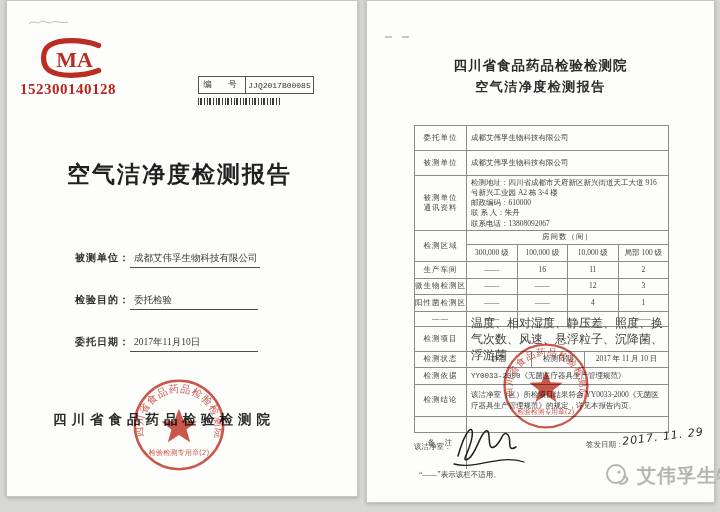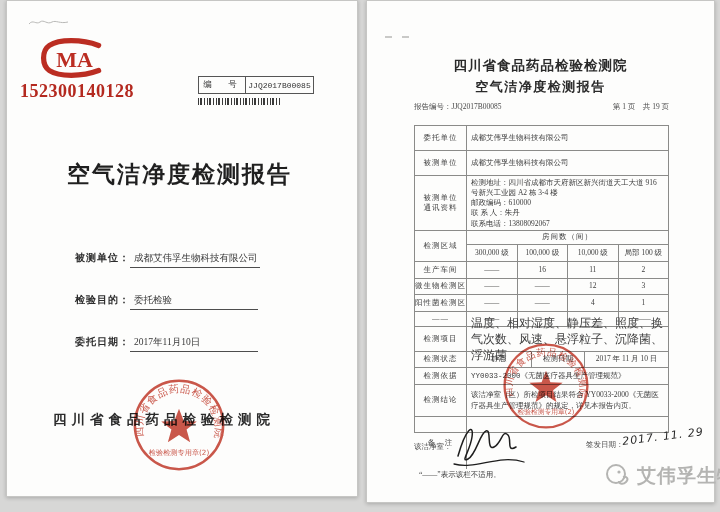--- a/index.html
+++ b/index.html
@@ -14,21 +14,21 @@
     box-shadow:0 1px 4px rgba(0,0,0,.22);
   }
   .page-left{ left:6px;  width:352px; height:497px; }
   .page-right{ left:366px; width:349px; height:503px; }
 
   
   .scribble{ position:absolute; left:20px; top:14px; }
   .cma-logo{ position:absolute; left:32px; top:36px; }
   .cma-number{
     position:absolute; left:13px; top:80px; width:120px;
-    color:#b4291f; font-size:18px; font-weight:bold; letter-spacing:.5px;
+    color:#b4291f; font-size:15px; font-weight:bold; letter-spacing:.5px;
   }
   .serial-box{
     position:absolute; left:191px; top:75px; width:116px; height:18px;
     display:flex; border:1px solid #555; box-sizing:border-box;
     font-size:8.5px; color:#333; align-items:stretch;
   }
   .serial-label{ width:46px; display:flex; align-items:center; justify-content:center;
     border-right:1px solid #555; letter-spacing:4px; }
   .serial-value{ flex:1; display:flex; align-items:center; justify-content:center;
     font-family:"Liberation Mono","DejaVu Sans Mono",monospace; font-size:8px; }
@@ -171,24 +171,20 @@
     </svg>
   </div>
 
   <div class="page page-right">
 
     <div class="faint-marks"><span></span><span></span></div>
 
     <div class="r-title1">四川省食品药品检验检测院</div>
     <div class="r-title2">空气洁净度检测报告</div>
 
-    <div class="r-meta">
-      <span><span>报告编号：</span><span>JJQ2017B00085</span></span>
-      <span>第 1 页　共 19 页</span>
-    </div>
 
     <div class="rtable">
 
       <div class="trow h-r1">
         <div class="tlabel">委托单位</div>
         <div class="tval">成都艾伟孚生物科技有限公司</div>
       </div>
 
       <div class="trow h-r2">
         <div class="tlabel">被测单位</div>

